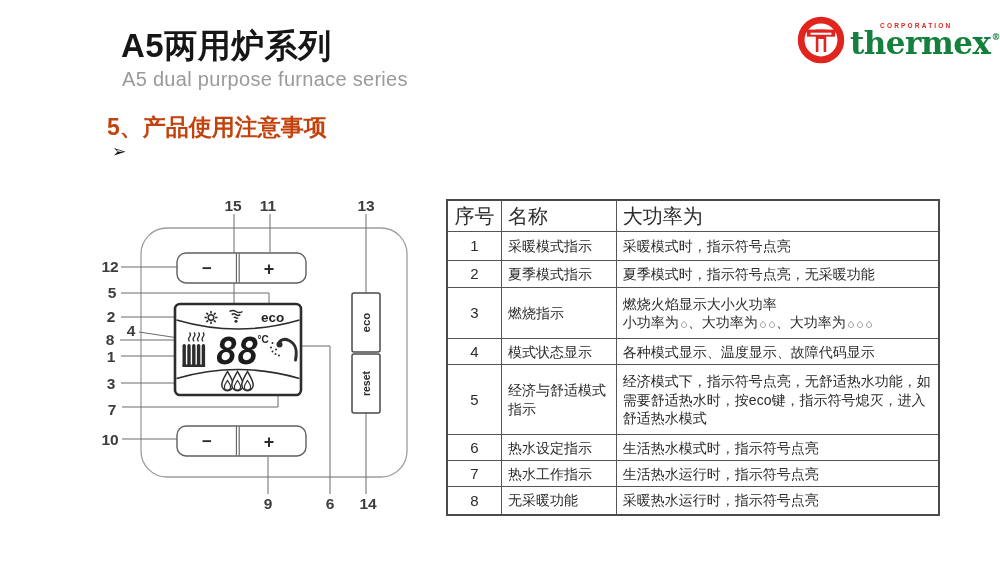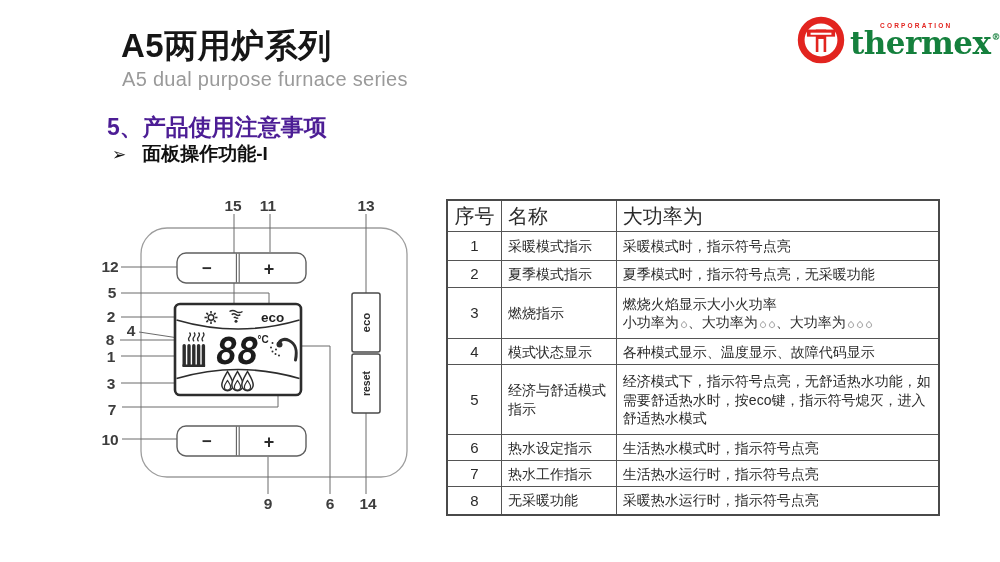--- a/index.html
+++ b/index.html
@@ -13,21 +13,21 @@
   .title {
     position:absolute; left:121px; top:24px;
     font-size:33px; font-weight:700; color:#161616; letter-spacing:0.5px;
   }
   .subtitle {
     position:absolute; left:122px; top:68px;
     font-size:20px; font-weight:400; color:#9a9a9a; letter-spacing:0.3px;
   }
   .section-heading {
     position:absolute; left:107px; top:112px;
-    font-size:23px; font-weight:700; color:#4c1d95;
+    font-size:23px; font-weight:700; color:#c2410c;
   }
   .bullet-row {
     position:absolute; left:112px; top:141px;
     font-size:19px; font-weight:700; color:#111111;
     display:flex; align-items:center;
   }
   .bullet-marker { font-size:17px; margin-right:16px; font-weight:400; }
   
   .logo { position:absolute; left:797px; top:16px; display:flex; align-items:center; }
   .logo-mark { width:48px; height:48px; }
@@ -71,21 +71,20 @@
 </head>
 <body>
 
 <div class="slide">
 
   <div class="title">A5两用炉系列</div>
   <div class="subtitle">A5 dual purpose furnace series</div>
   <div class="section-heading">5、产品使用注意事项</div>
   <div class="bullet-row">
     <span class="bullet-marker">➢</span>
-    <span>面板操作功能-I</span>
   </div>
 
   <div class="logo">
     <svg class="logo-mark" viewBox="0 0 46 46">
       <circle cx="23" cy="23" r="19" fill="none" stroke="#e2241f" stroke-width="6.5"></circle>
       <rect x="9.5" y="13" width="27" height="6.8" fill="#e2241f"></rect>
       <rect x="18" y="13" width="10" height="21.5" fill="#e2241f"></rect>
       <rect x="20.5" y="22" width="5" height="12.5" fill="#ffffff"></rect>
       <rect x="13" y="16" width="20" height="2" fill="#ffffff"></rect>
     </svg>

